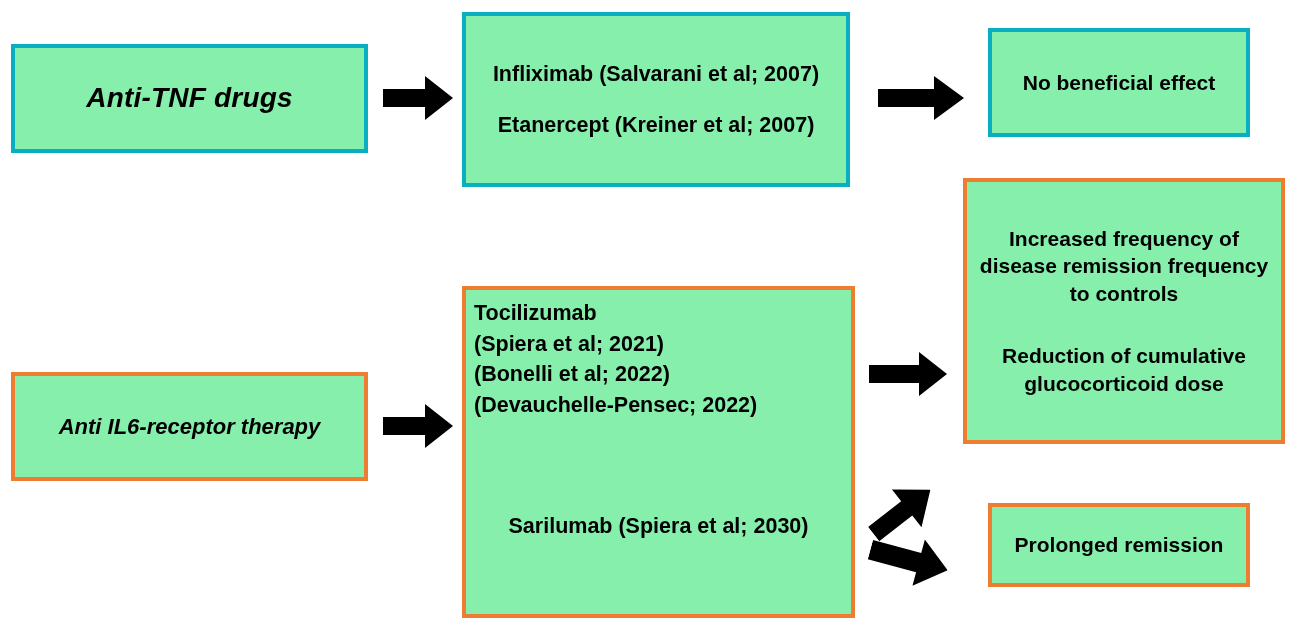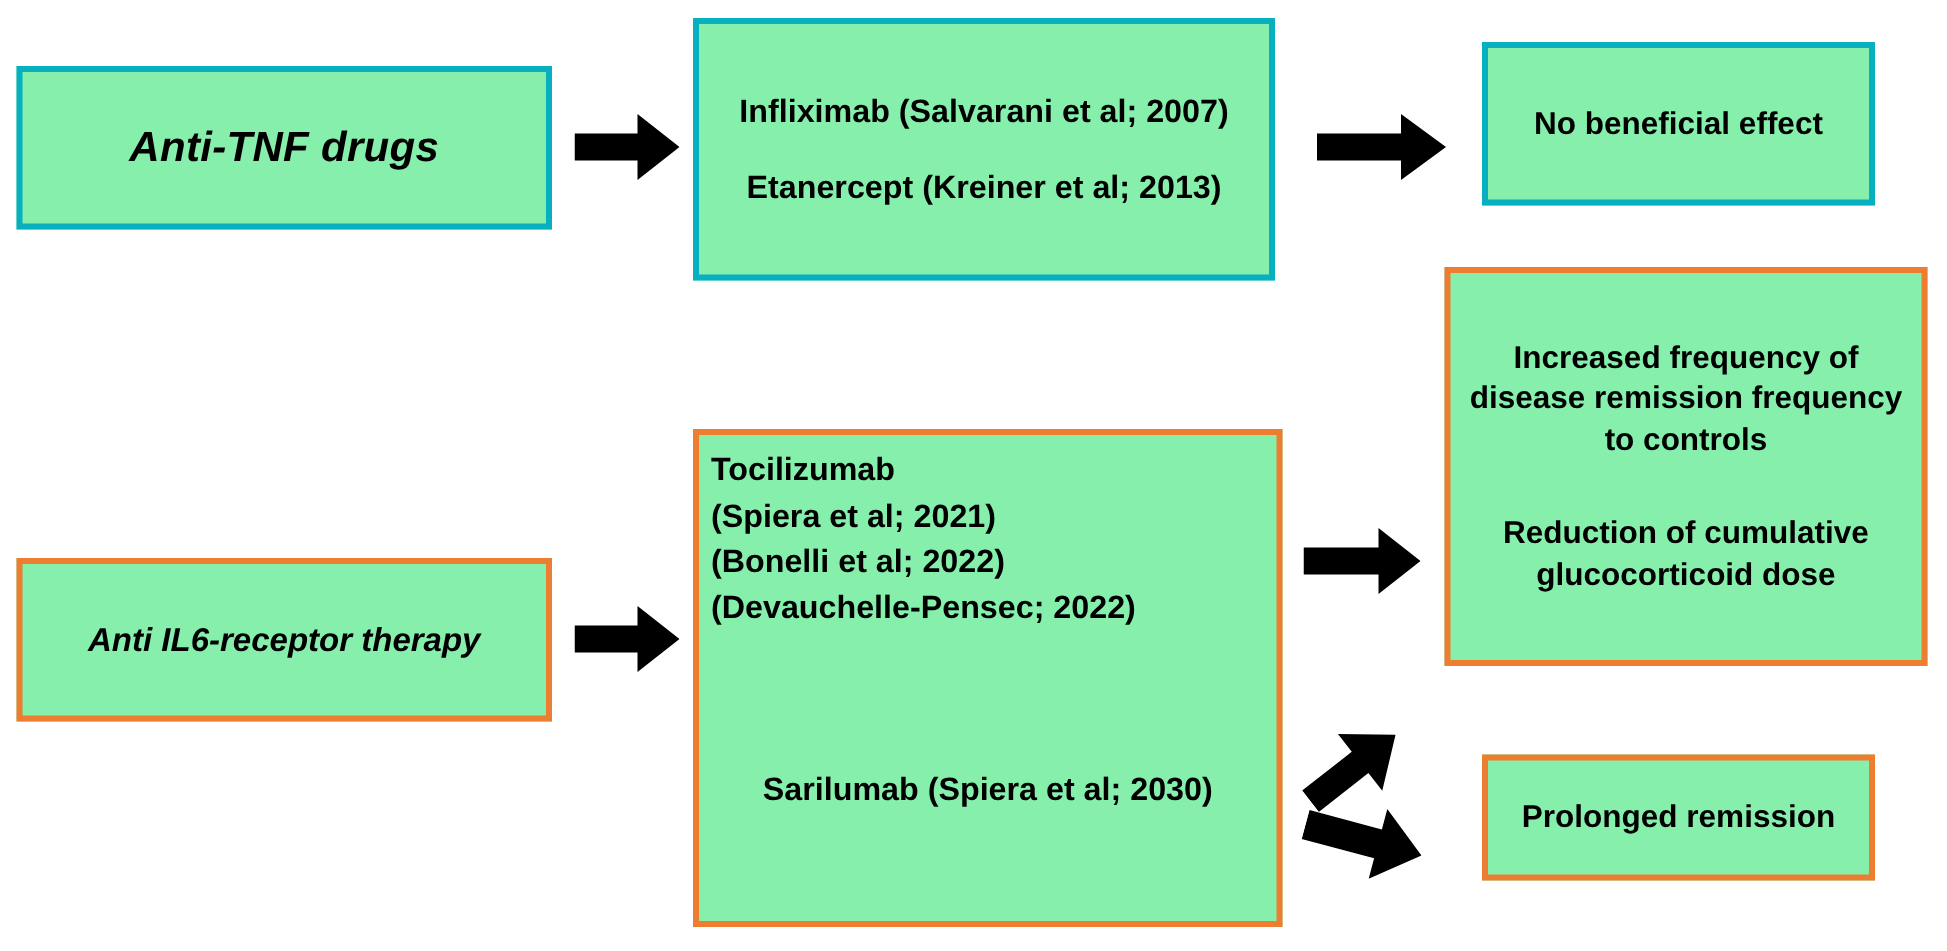--- a/index.html
+++ b/index.html
@@ -114,21 +114,21 @@
   <div class="box teal" id="box-anti-tnf">
     <span class="italic">Anti-TNF drugs</span>
   </div>
 
   <svg class="arrow" id="arrow-tnf-to-studies" viewBox="0 0 70 44">
     <polygon points="0,13 42,13 42,0 70,22 42,44 42,31 0,31" fill="#000000"></polygon>
   </svg>
 
   <div class="box teal" id="box-anti-tnf-studies">
     <div class="line">Infliximab (Salvarani et al; 2007)</div>
-    <div class="line">Etanercept (Kreiner et al; 2013)</div>
+    <div class="line">Etanercept (Kreiner et al; 2007)</div>
   </div>
 
   <svg class="arrow" id="arrow-studies-to-none" viewBox="0 0 86 44">
     <polygon points="0,13 56,13 56,0 86,22 56,44 56,31 0,31" fill="#000000"></polygon>
   </svg>
 
   <div class="box teal" id="box-no-effect">
     <span>No beneficial effect</span>
   </div>
 

